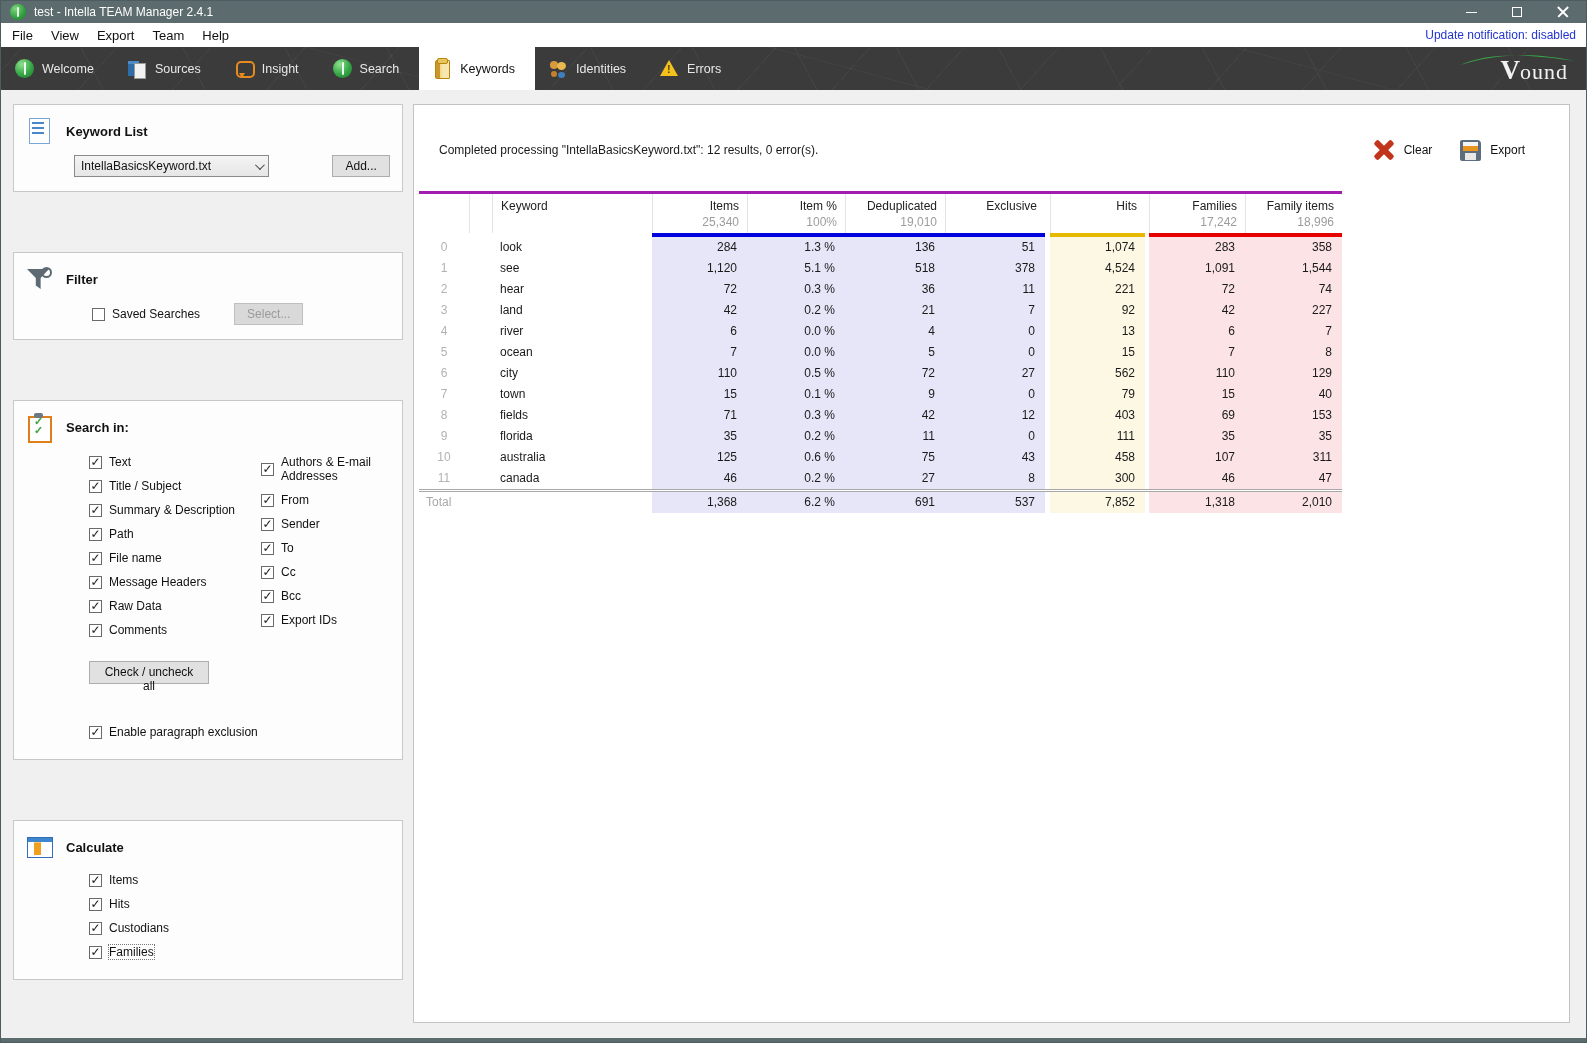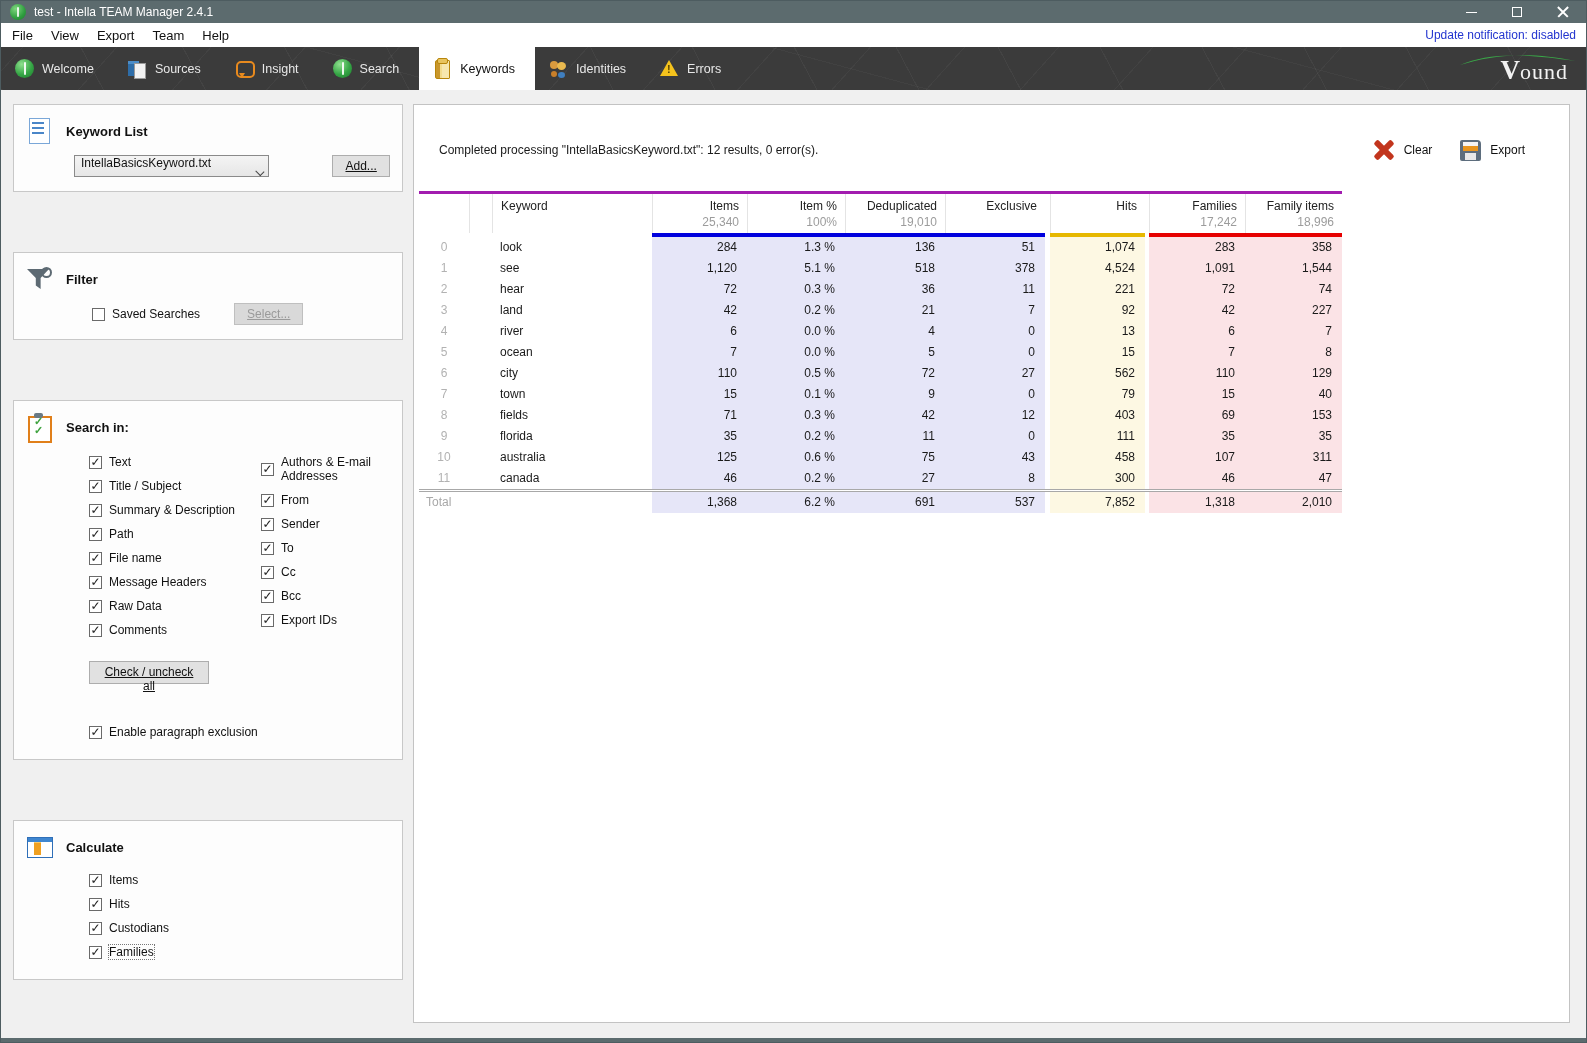--- a/index.html
+++ b/index.html
@@ -80,23 +80,23 @@
      clip-path:polygon(0 0, 100% 0, 62% 45%, 62% 100%, 40% 82%, 40% 45%); }
   .icon-funnel::after { content:""; position:absolute; right:0px; top:2px; width:7px; height:7px; border:2.5px solid #5d6a73; border-radius:50%; background:transparent; }
 
   .icon-clipboard::before { content:""; position:absolute; left:2px; top:3px; width:20px; height:23px; background:#fff; border:2px solid #e07f1a; }
   .icon-clipboard::after { content:"\2713\A\2713"; white-space:pre; position:absolute; left:8px; top:4px; color:#3fa33f; font-weight:bold; font-size:11px; line-height:9px; }
   .icon-clipboard .clip { position:absolute; left:8px; top:0px; width:9px; height:5px; background:#6a7a85; border-radius:2px; }
 
   .icon-table::before { content:""; position:absolute; left:1px; top:4px; width:24px; height:19px; background:#fff; border:1px solid #2f6fb8; box-shadow:inset 0 4px 0 #3f86d0; }
   .icon-table::after { content:""; position:absolute; left:8px; top:9px; width:7px; height:13px; background:#f0a020; box-shadow:inset 0 1px 0 #f8c868; }
   .select-box { width:197px; height:22px; border:1px solid #8a8a8a; background:linear-gradient(#f4f4f4,#e6e6e6);
-     display:flex; padding:0 6px; font-size:12px; color:#111;flex-direction:column; }
+     display:flex; align-items:center; padding:0 6px; font-size:12px; color:#111; }
   .select-box .chev { margin-left:auto; width:7px; height:7px; border-right:1.6px solid #444; border-bottom:1.6px solid #444; transform:rotate(45deg) translateY(-2px); }
-  .btn { border:1px solid #adadad; background:#e1e1e1; font-size:12px; color:#111; padding:3px 12px; font-family:inherit;text-decoration:underline; }
+  .btn { border:1px solid #adadad; background:#e1e1e1; font-size:12px; color:#111; padding:3px 12px; font-family:inherit; }
   .btn.disabled { background:#d9d9d9; border-color:#bfbfbf; color:#9a9a9a; }
 
   .cb { display:flex; align-items:center; gap:7px; font-size:12px; color:#111; }
   .cb .box { width:13px; height:13px; border:1px solid #6a6a6a; background:#fff; display:flex; align-items:center; justify-content:center;
       font-size:12px; line-height:10px; color:#222; flex:0 0 auto; }
   .cb.focused .lbl { outline:1px dotted #777; }
 
   .kw-controls { margin-left:48px; display:flex; align-items:center; }
   .kw-controls .btn { margin-left:63px; width:58px; }
 

